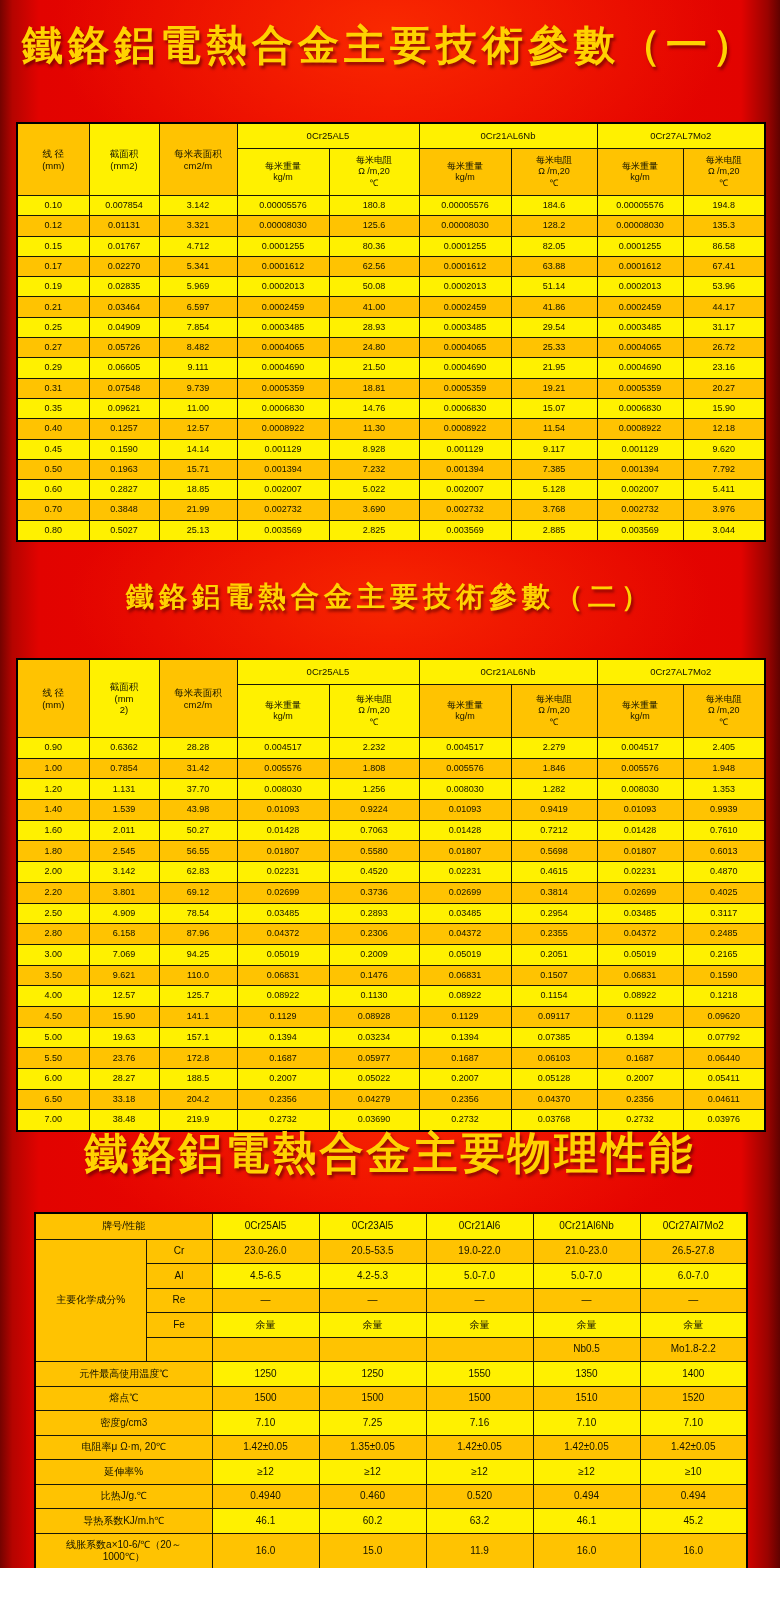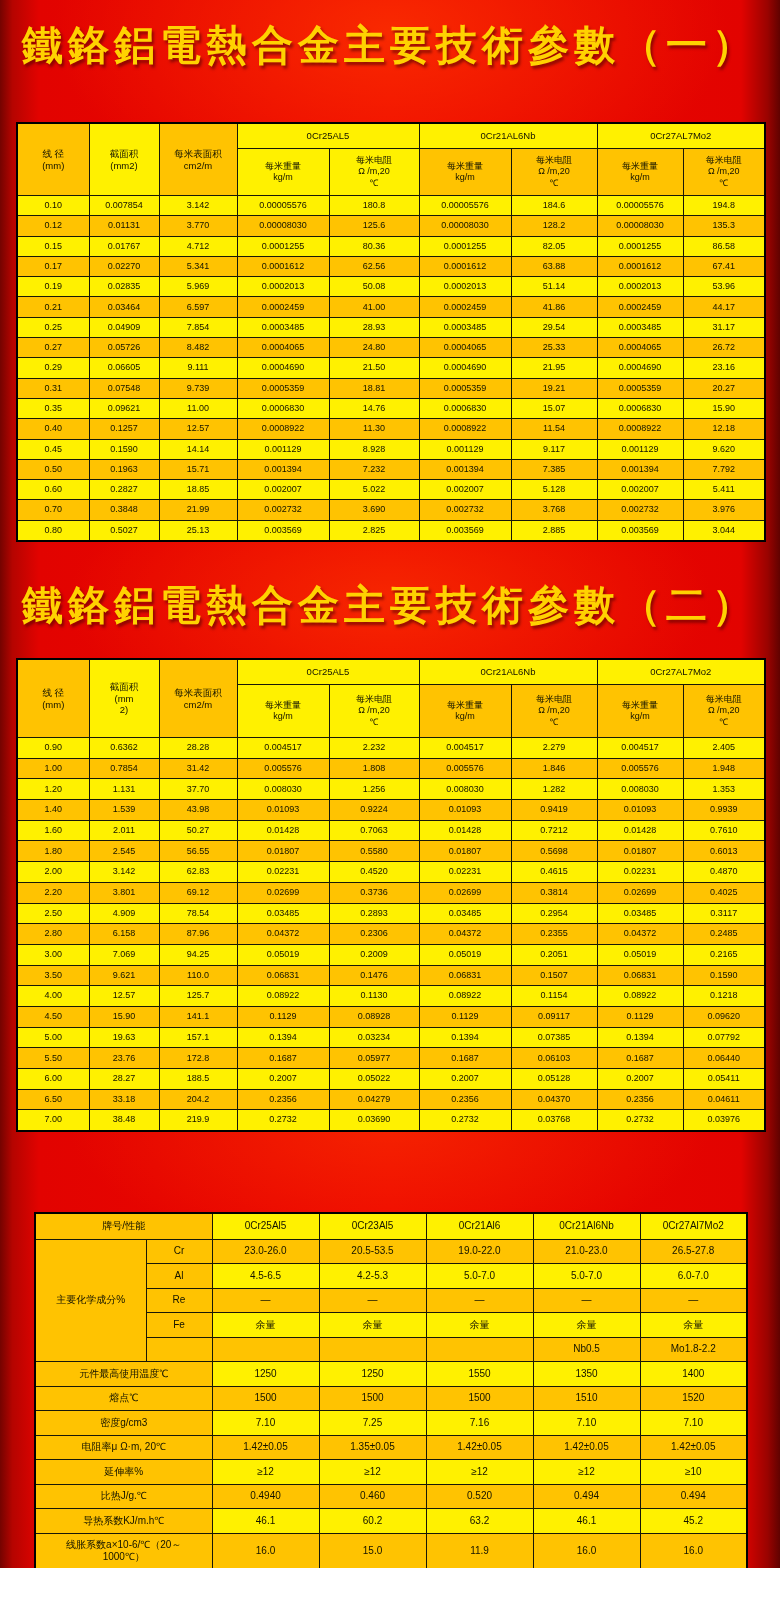--- a/index.html
+++ b/index.html
@@ -7,21 +7,21 @@
     background:
       radial-gradient(ellipse 60% 16% at 50% 2%, rgba(255,60,0,.65) 0%, rgba(255,60,0,0) 72%),
       radial-gradient(ellipse 55% 12% at 50% 38.3%, rgba(255,70,0,.5) 0%, rgba(255,70,0,0) 75%),
       radial-gradient(ellipse 55% 12% at 50% 71.5%, rgba(255,70,0,.45) 0%, rgba(255,70,0,0) 75%),
       linear-gradient(90deg,#740300 0%,#b50400 1.6%,#e20300 5%,#ee0600 50%,#e20300 95%,#9a0300 98.4%,#600200 100%);
     font-family:"Liberation Sans",sans-serif;}
   .title{position:absolute;left:0;width:100%;text-align:center;margin:0;
     font-family:"DejaVu Serif",serif;font-weight:bold;color:#ffd200;
     text-shadow:2px 3px 3px rgba(80,0,0,.6);white-space:nowrap;}
   #title1{top:18px;font-size:41px;letter-spacing:5px;}
-  #title2{top:578px;font-size:41px;letter-spacing:5px;}
+  #title2{top:578px;font-size:28px;letter-spacing:5px;}
   #title3{top:1124px;font-size:44px;letter-spacing:3px;}
 
   table{position:absolute;border-collapse:collapse;table-layout:fixed;
     border:2px solid #000;background:#fff100;}
   #table1{left:16px;top:122px;width:748px;}
   #table2{left:16px;top:658px;width:748px;}
   #table3{left:34px;top:1212px;width:712px;}
   th,td{border:1px solid #181808;color:#131300;text-align:center;vertical-align:middle;
     padding:0 2px;white-space:pre-line;line-height:1.25;font-weight:normal;
     font-family:"Liberation Sans",sans-serif;font-size:9px;overflow:hidden;}
@@ -101,21 +101,21 @@
           <td>0.00005576</td>
           <td>180.8</td>
           <td>0.00005576</td>
           <td>184.6</td>
           <td>0.00005576</td>
           <td>194.8</td>
         </tr>
         <tr class="odd">
           <td class="firstcol">0.12</td>
           <td>0.01131</td>
-          <td>3.770</td>
+          <td>3.321</td>
           <td>0.00008030</td>
           <td>125.6</td>
           <td>0.00008030</td>
           <td>128.2</td>
           <td>0.00008030</td>
           <td>135.3</td>
         </tr>
         <tr class="even">
           <td class="firstcol">0.15</td>
           <td>0.01767</td>
@@ -534,20 +534,21 @@
           <td>0.2732</td>
           <td>0.03690</td>
           <td>0.2732</td>
           <td>0.03768</td>
           <td>0.2732</td>
           <td>0.03976</td>
         </tr>
       </tbody>
     </table>
 
+  <h1 class="title" id="title3">鐵鉻鋁電熱合金主要物理性能</h1>
   <table id="table3">
     <colgroup>
       <col style="width:111px">
         <col style="width:66px">
         <col style="width:107px">
       <col style="width:107px">
         <col style="width:107px">
         <col style="width:107px">
         <col style="width:107px">
     </colgroup>

